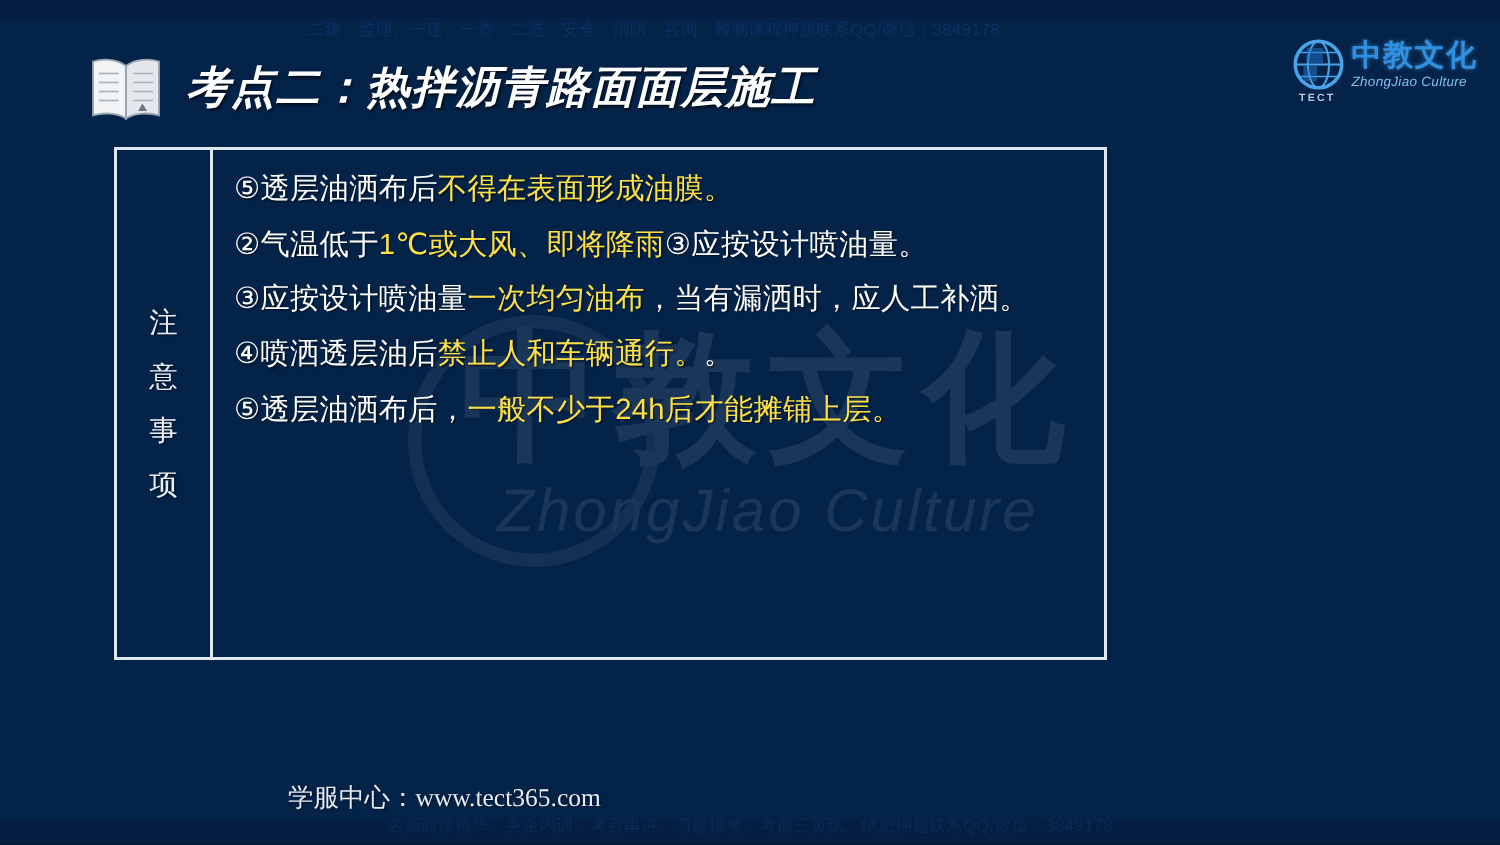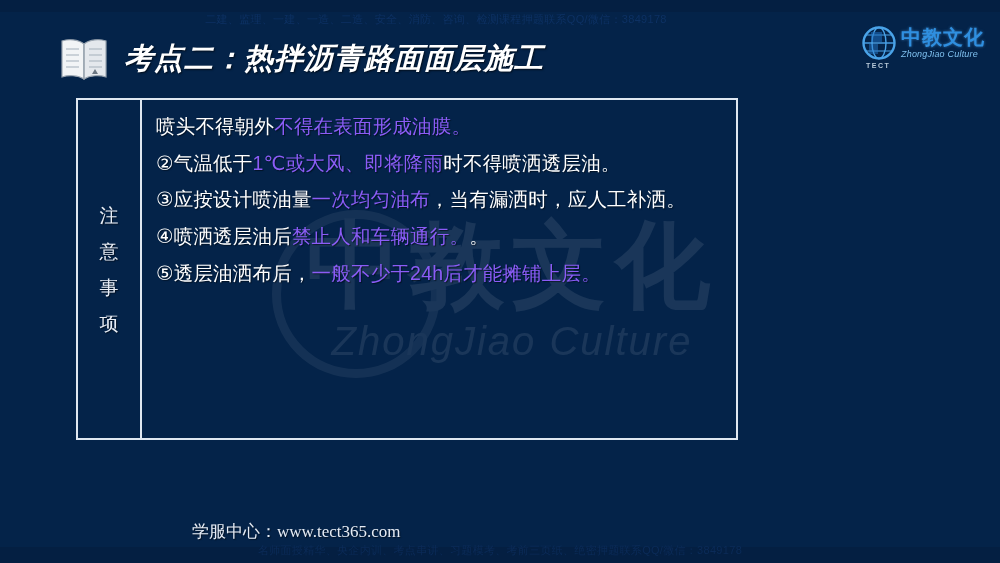--- a/index.html
+++ b/index.html
@@ -207,21 +207,21 @@
   }
   .item {
     font-size: 19.5px;
     line-height: 1.52;
     color: #ffffff;
     letter-spacing: .2px;
     margin-bottom: 7px;
     text-shadow: 1px 1px 1px rgba(0,0,0,.5);
   }
   .item:last-child { margin-bottom: 0; }
-  .hl { color: #8b5cf6; }
+  .hl { color: #fde047; }
 
   
   .footer-left {
     position: absolute;
     left: 192px;
     top: 520px;
     font-size: 17px;
     color: #e6ecf5;
     white-space: nowrap;
     text-shadow: 1px 1px 1px rgba(0,0,0,.5);
@@ -295,22 +295,22 @@
   </div>
 
   <div class="content-box">
     <div class="label-col">
         <div class="ch">注</div>
         <div class="ch">意</div>
         <div class="ch">事</div>
         <div class="ch">项</div>
       </div>
     <div class="items-col">
-        <div class="item"><span>喷头不得朝外</span><span class="hl">不得在表面形成油膜。</span></div>
-        <div class="item"><span>②气温低于</span><span class="hl">1℃或大风、即将降雨</span><span>时不得喷洒透层油。</span></div>
+        <div class="item"><span>⑤透层油洒布后</span><span class="hl">不得在表面形成油膜。</span></div>
+        <div class="item"><span>②气温低于</span><span class="hl">1℃或大风、即将降雨</span><span>③应按设计喷油量。</span></div>
         <div class="item"><span>③应按设计喷油量</span><span class="hl">一次均匀油布</span><span>，当有漏洒时，应人工补洒。</span></div>
         <div class="item"><span>④喷洒透层油后</span><span class="hl">禁止人和车辆通行。</span><span>。</span></div>
         <div class="item"><span>⑤透层油洒布后，</span><span class="hl">一般不少于24h后才能摊铺上层。</span></div>
       </div>
   </div>
 
   <div class="footer-left">学服中心：www.tect365.com</div>
 
   <div class="promo-bottom">名师面授精华、央企内训、考点串讲、习题模考、考前三页纸、绝密押题联系QQ/微信：3849178</div>
 

